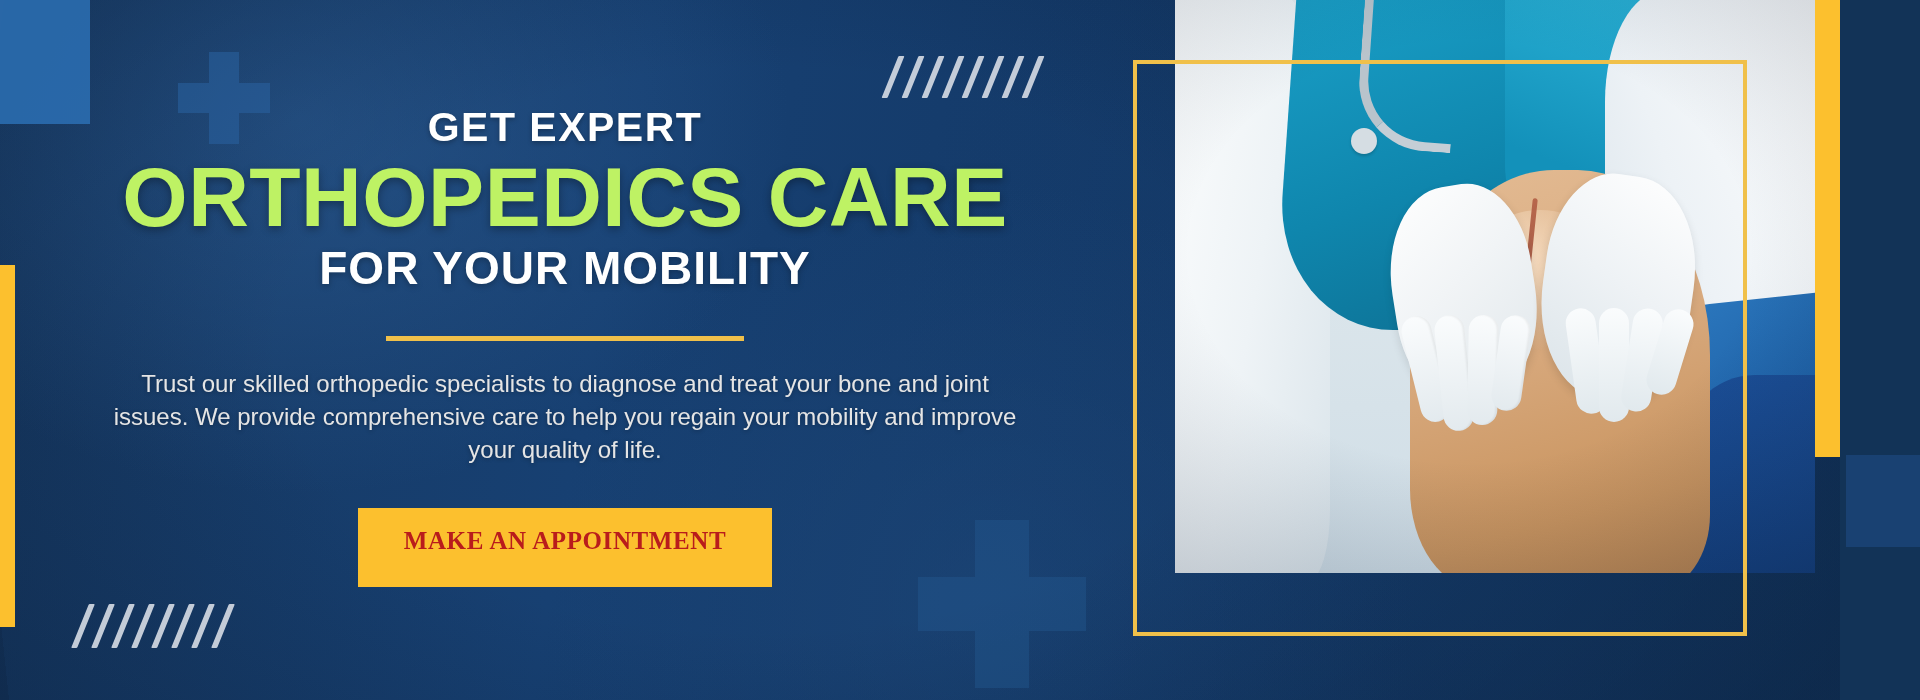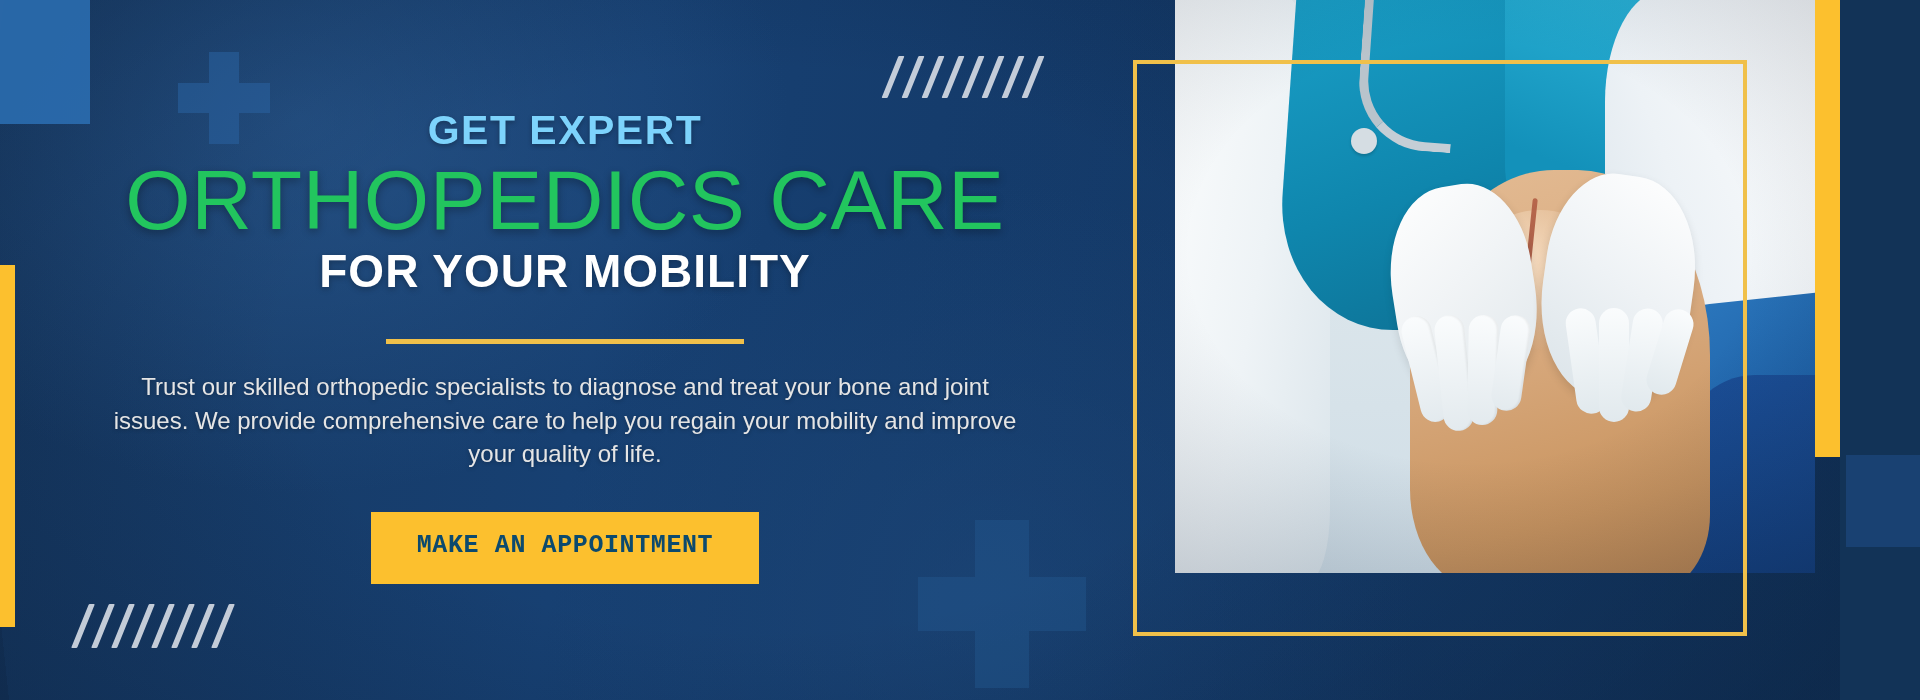--- a/index.html
+++ b/index.html
@@ -91,31 +91,31 @@
   
   .copy{
     position:absolute; left:0; top:0;
     width:1130px; height:700px;
     display:flex; flex-direction:column;
     align-items:center; justify-content:center;
     text-align:center;
     padding-bottom:6px;
   }
   .eyebrow{
-    color:#7dd3fc;
+    color:#ffffff;
     font-size:41px;
     font-weight:700;
     letter-spacing:1.5px;
     line-height:1.02;
     text-shadow:0 2px 5px rgba(0,0,0,.28);
   }
   .headline{
-    color:#22c55e;
+    color:#bef264;
     font-size:84px;
-    font-weight:400;
+    font-weight:700;
     letter-spacing:.5px;
     line-height:1.06;
     margin-top:4px;
     text-shadow:0 3px 8px rgba(0,0,0,.32);
   }
   .subhead{
     color:#ffffff;
     font-size:46px;
     font-weight:700;
     letter-spacing:1px;
@@ -133,28 +133,28 @@
     font-size:24px;
     font-weight:400;
     line-height:1.38;
     max-width:920px;
     text-shadow:0 1px 4px rgba(0,0,0,.30);
   }
   .cta{
     margin-top:42px;
     display:inline-block;
     background:#fcc02e;
-    color:#0c4a6e;
+    color:#b91c1c;
     font-size:25px;
     font-weight:700;
     letter-spacing:.6px;
-    padding:19px 46px 24px 46px;
+    padding:19px 46px 32px 46px;
     border:none;
     cursor:pointer;
-    font-family:Liberation Mono, monospace;
+    font-family:Liberation Serif, serif;
   }
 
   
   .frame{
     position:absolute; left:1133px; top:60px;
     width:614px; height:576px;
     border:4px solid #f0c04a;
     pointer-events:none;
   }
   .photo{

